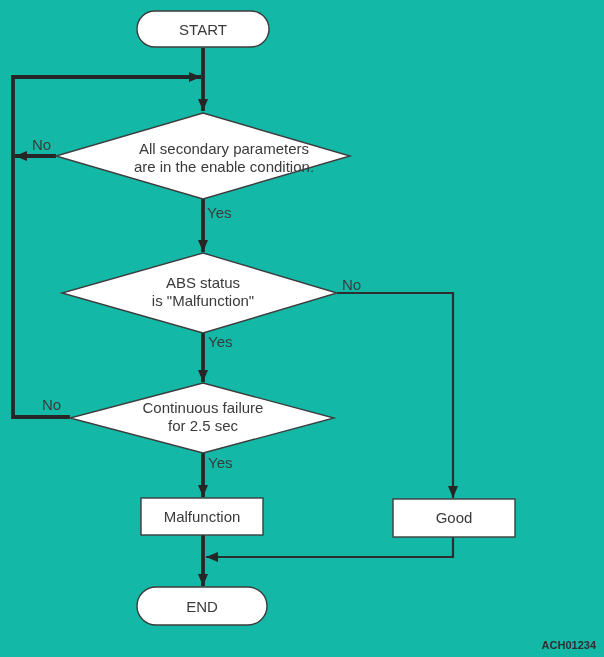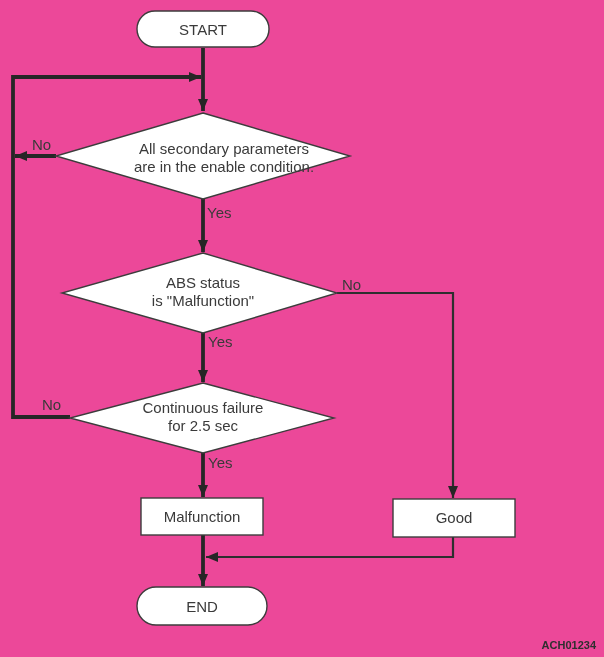--- a/index.html
+++ b/index.html
@@ -9,21 +9,21 @@
   }
   body {
     width: 604px;
     height: 657px;
     font-family: "Liberation Sans", sans-serif;
   }
   .stage {
     position: relative;
     width: 604px;
     height: 657px;
-    background: #ec4899;
+    background: #14b8a6;
     overflow: hidden;
   }
   svg { display: block; }
   svg text {
     font-family: "Liberation Sans", sans-serif;
     font-size: 15px;
     fill: #3a3a3a;
   }
   svg text.code {
     font-size: 11px;

